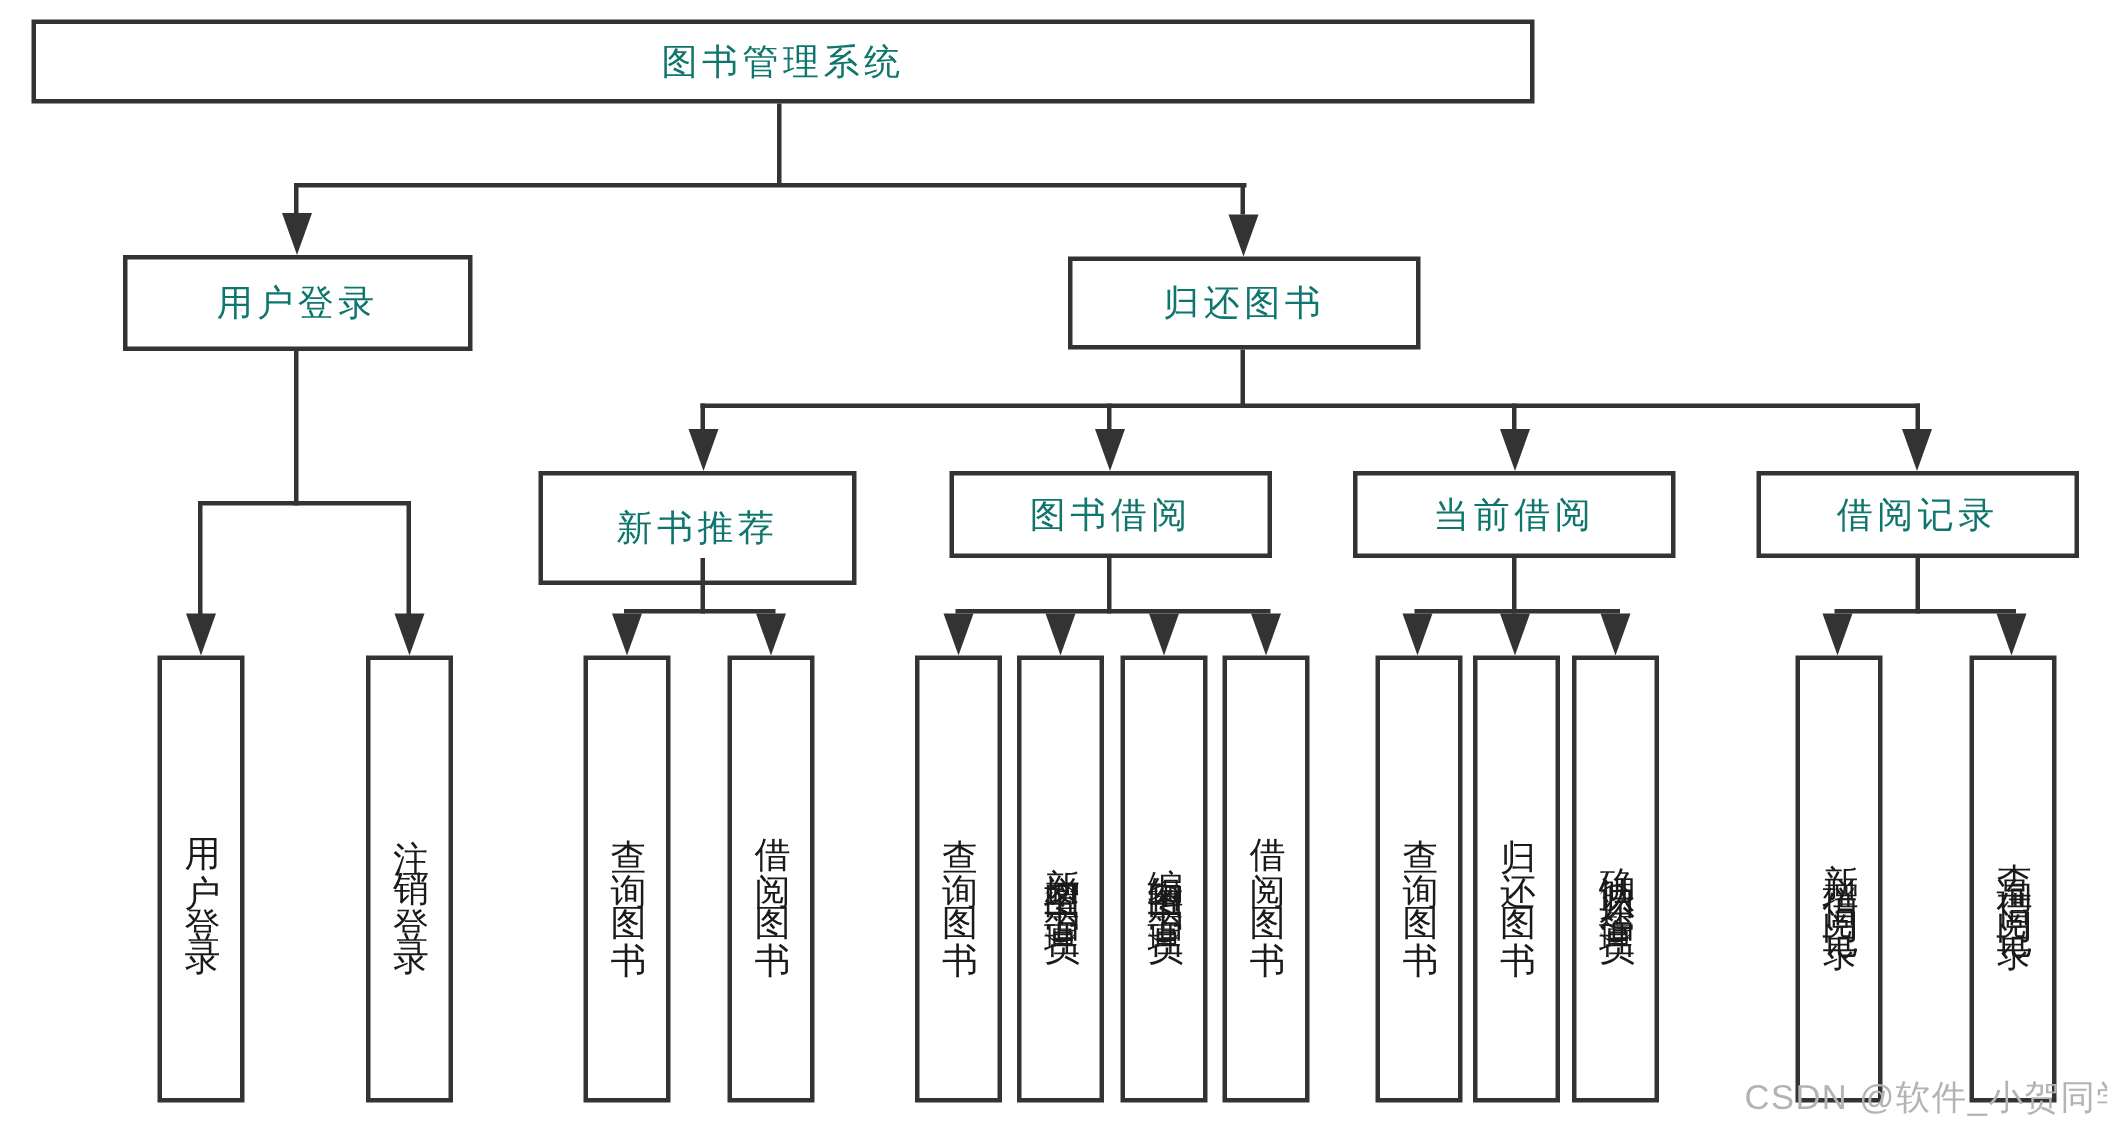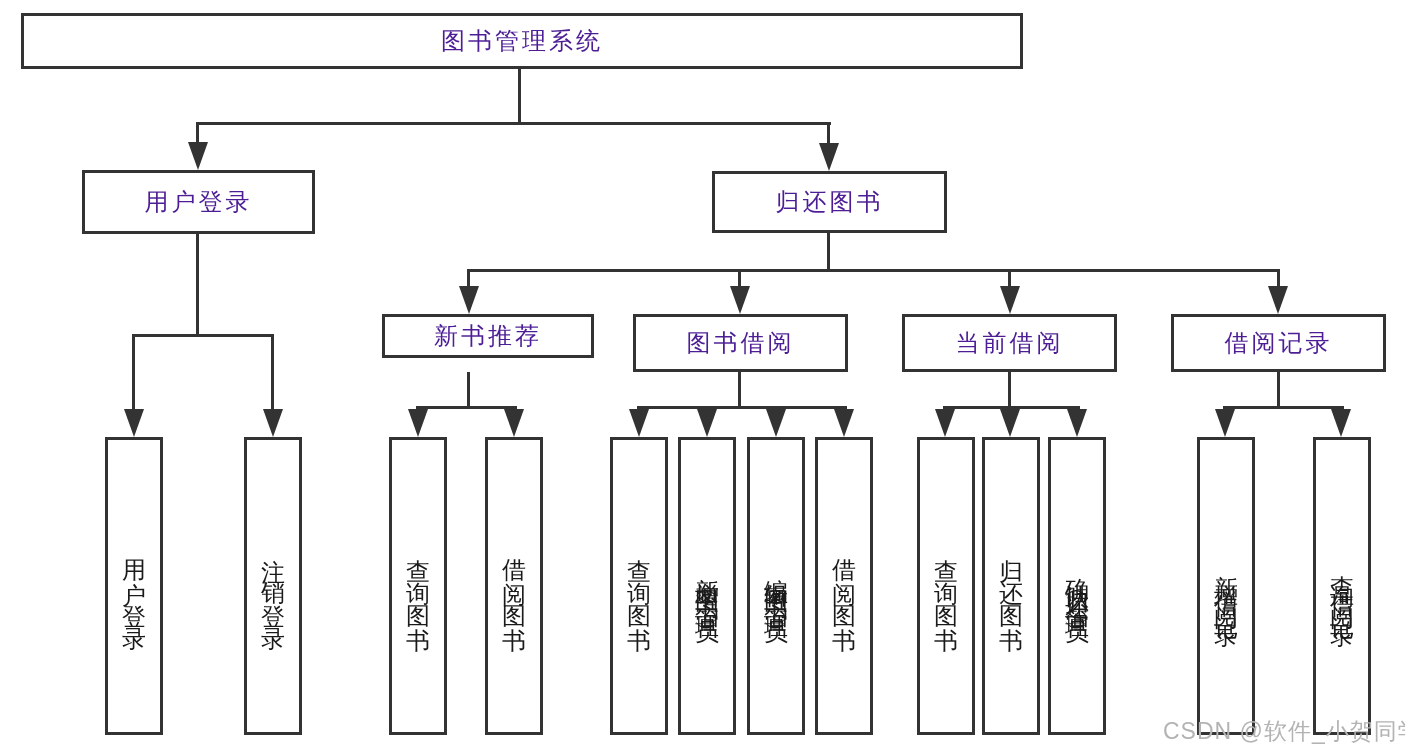--- a/index.html
+++ b/index.html
@@ -13,21 +13,21 @@
   .box{
     position:absolute;
     background:#ffffff;
     border:3px solid #333333;
     box-sizing:border-box;
     display:flex;align-items:center;justify-content:center;
     color:#1a1a1a;
   }
   .tall{width:58px;height:298px;}
   .hlabel{
-    font-size:24px;letter-spacing:3px;color:#4c1d95;white-space:nowrap;
+    font-size:24px;letter-spacing:3px;color:#0f766e;white-space:nowrap;
   }
   .vlabel{
     writing-mode:vertical-rl;
     text-orientation:mixed;
     font-size:24px;color:#1a1a1a;
     line-height:1;
     white-space:nowrap;
   }
   .sp4{letter-spacing:23px;}
   .sp6{letter-spacing:10px;}
@@ -84,21 +84,21 @@
   <div class="hl" style="left:467px;top:269px;width:813px"></div>
   <div class="vl" style="left:467px;top:269px;height:18px"></div>
   <div class="arrow" style="left:459px;top:286px"></div>
   <div class="vl" style="left:738px;top:269px;height:18px"></div>
   <div class="arrow" style="left:730px;top:286px"></div>
   <div class="vl" style="left:1008px;top:269px;height:18px"></div>
   <div class="arrow" style="left:1000px;top:286px"></div>
   <div class="vl" style="left:1277px;top:269px;height:18px"></div>
   <div class="arrow" style="left:1268px;top:286px"></div>
 
-  <div class="box" style="left:382px;top:314px;width:212px;height:44px">
+  <div class="box" style="left:359px;top:314px;width:212px;height:76px">
     <span class="hlabel">新书推荐</span>
   </div>
   <div class="box" style="left:633px;top:314px;width:215px;height:58px">
     <span class="hlabel">图书借阅</span>
   </div>
   <div class="box" style="left:902px;top:314px;width:215px;height:58px">
     <span class="hlabel">当前借阅</span>
   </div>
   <div class="box" style="left:1171px;top:314px;width:215px;height:58px">
     <span class="hlabel">借阅记录</span>

